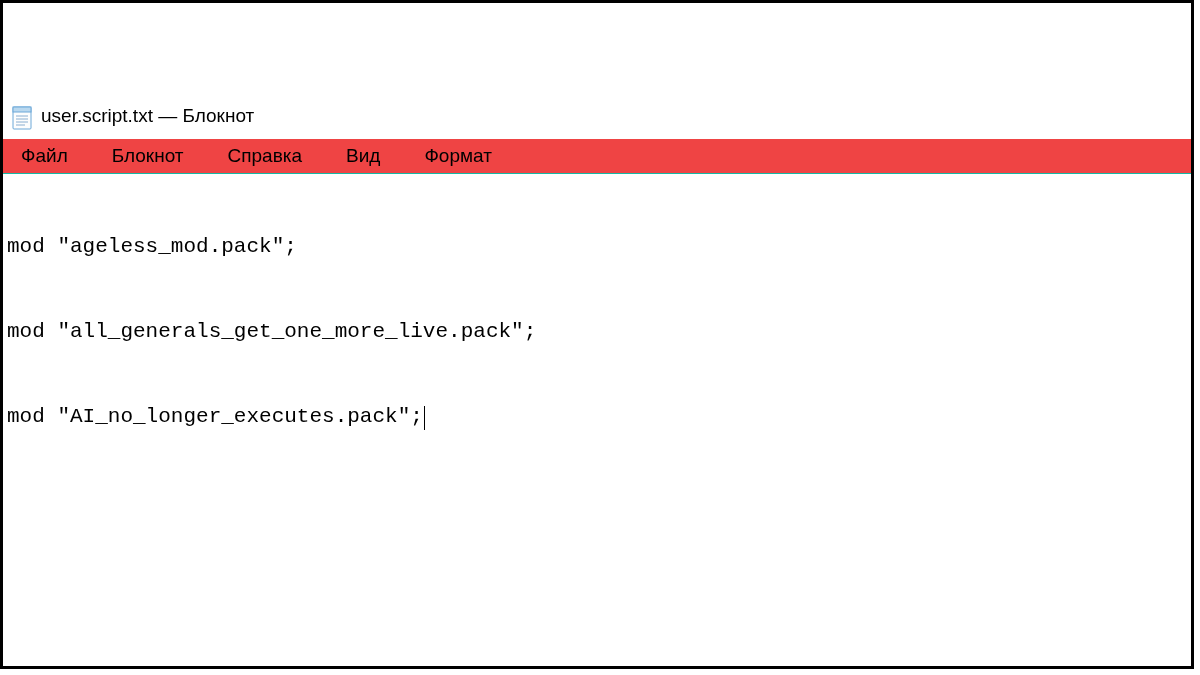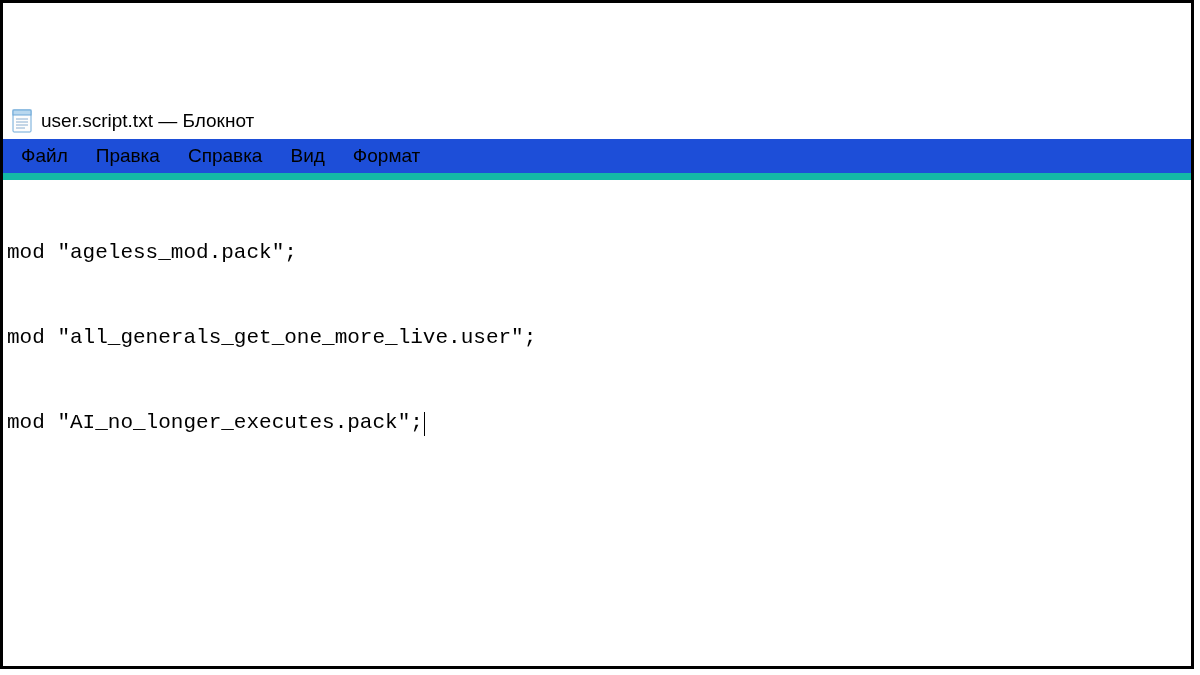--- a/index.html
+++ b/index.html
@@ -22,21 +22,21 @@
     .inner-window {
       position: absolute;
       top: 98px;
       left: 0;
       right: 0;
       bottom: 0;
       background: #fff;
     }
     .titlebar {
       display: flex;
-      align-items: center;
+      align-items: flex-start;
       padding: 4px 8px 2px 8px;
       background: #fff;
       height: 32px;
     }
     .notepad-icon {
       width: 22px;
       height: 26px;
       margin-right: 8px;
       display: inline-block;
       flex-shrink: 0;
@@ -45,24 +45,24 @@
       display: block;
     }
     .title-text {
       font-size: 19px;
       color: #000;
     }
     .menubar {
       display: flex;
       align-items: center;
       padding: 2px 4px;
-      background: #1d4ed8;
-      border-bottom: 7px solid #14b8a6;
+      background: #ef4444;
+      border-bottom: 1px solid #14b8a6;
       height: 30px;
-      gap: 0;
+      gap: 16px;
     }
     .menu-item {
       font-size: 19px;
       color: #000;
       padding: 2px 14px;
       cursor: default;
     }
     .editor {
       padding: 2px 4px;
       font-family: Consolas, 'Courier New', monospace;
@@ -101,26 +101,26 @@
           <line x1="5" y1="14" x2="17" y2="14" stroke="#8aaed0" stroke-width="1"></line>
           <line x1="5" y1="17" x2="17" y2="17" stroke="#8aaed0" stroke-width="1"></line>
           <line x1="5" y1="20" x2="14" y2="20" stroke="#8aaed0" stroke-width="1"></line>
         </svg>
       </span>
       <span class="title-text">user.script.txt — Блокнот</span>
     </div>
 
     <div class="menubar">
       <span class="menu-item">Файл</span>
-      <span class="menu-item">Правка</span>
+      <span class="menu-item">Блокнот</span>
       <span class="menu-item">Справка</span>
       <span class="menu-item">Вид</span>
       <span class="menu-item">Формат</span>
     </div>
 
     <div class="editor">
       <span class="editor-line">mod "ageless_mod.pack";</span>
-      <span class="editor-line">mod "all_generals_get_one_more_live.user";</span>
+      <span class="editor-line">mod "all_generals_get_one_more_live.pack";</span>
       <span class="editor-line"><span>mod "AI_no_longer_executes.pack";</span><span class="cursor"></span></span>
     </div>
 
   </div>
 </div>
 
 </body></html>

